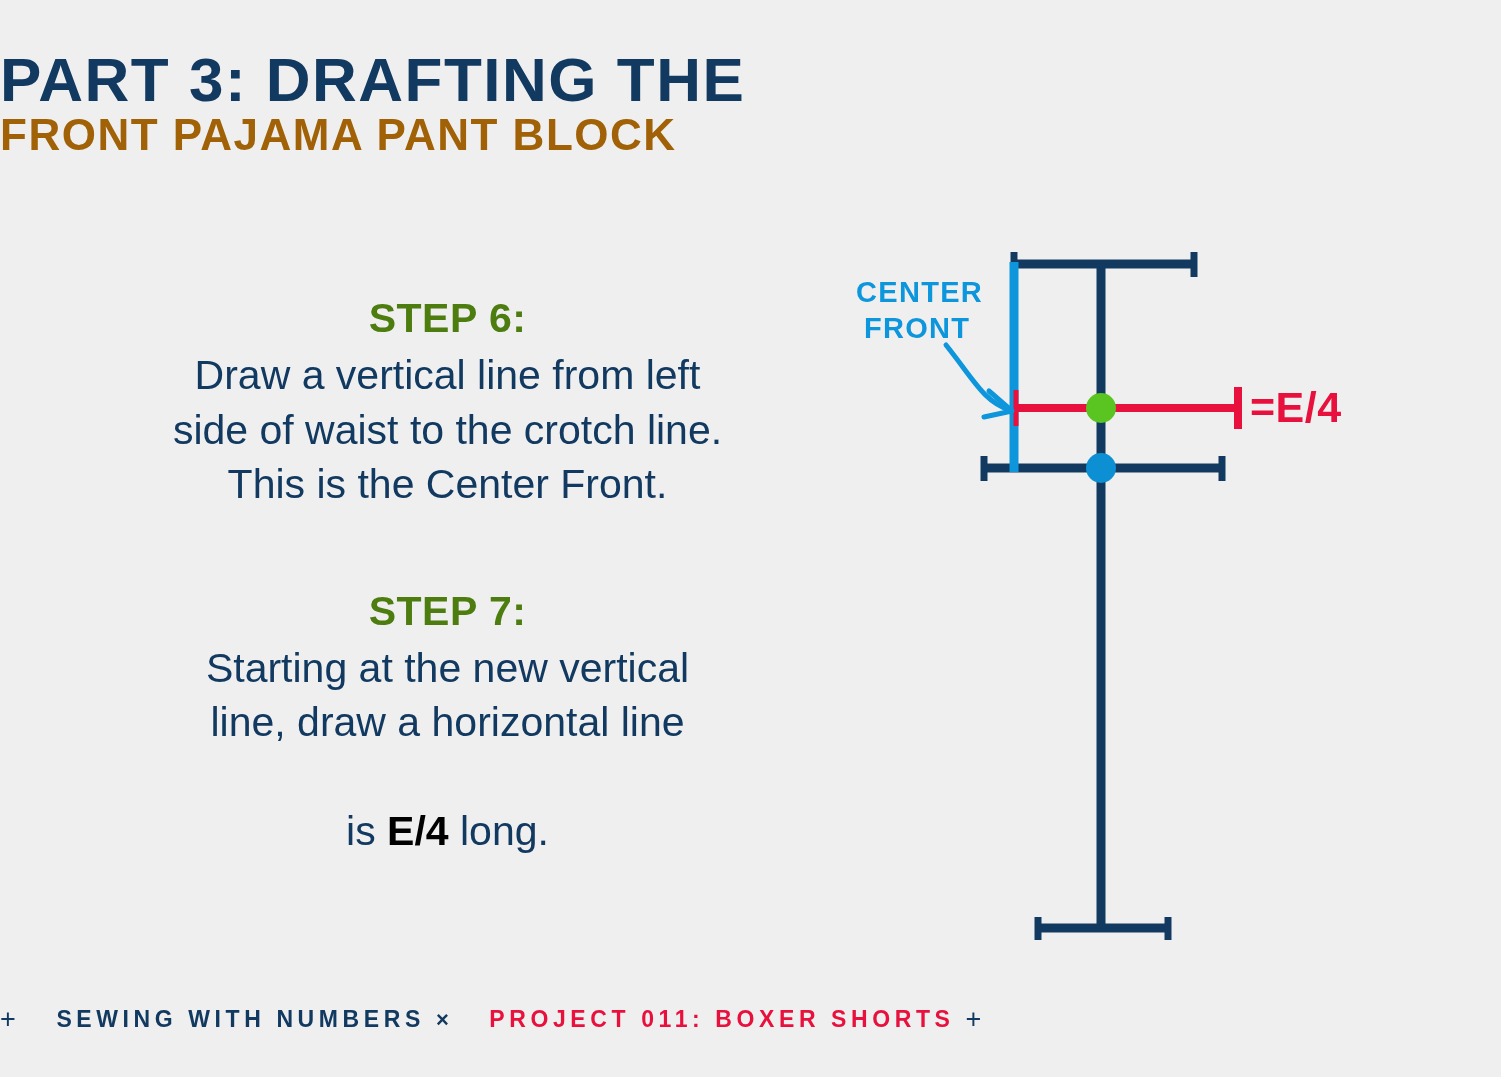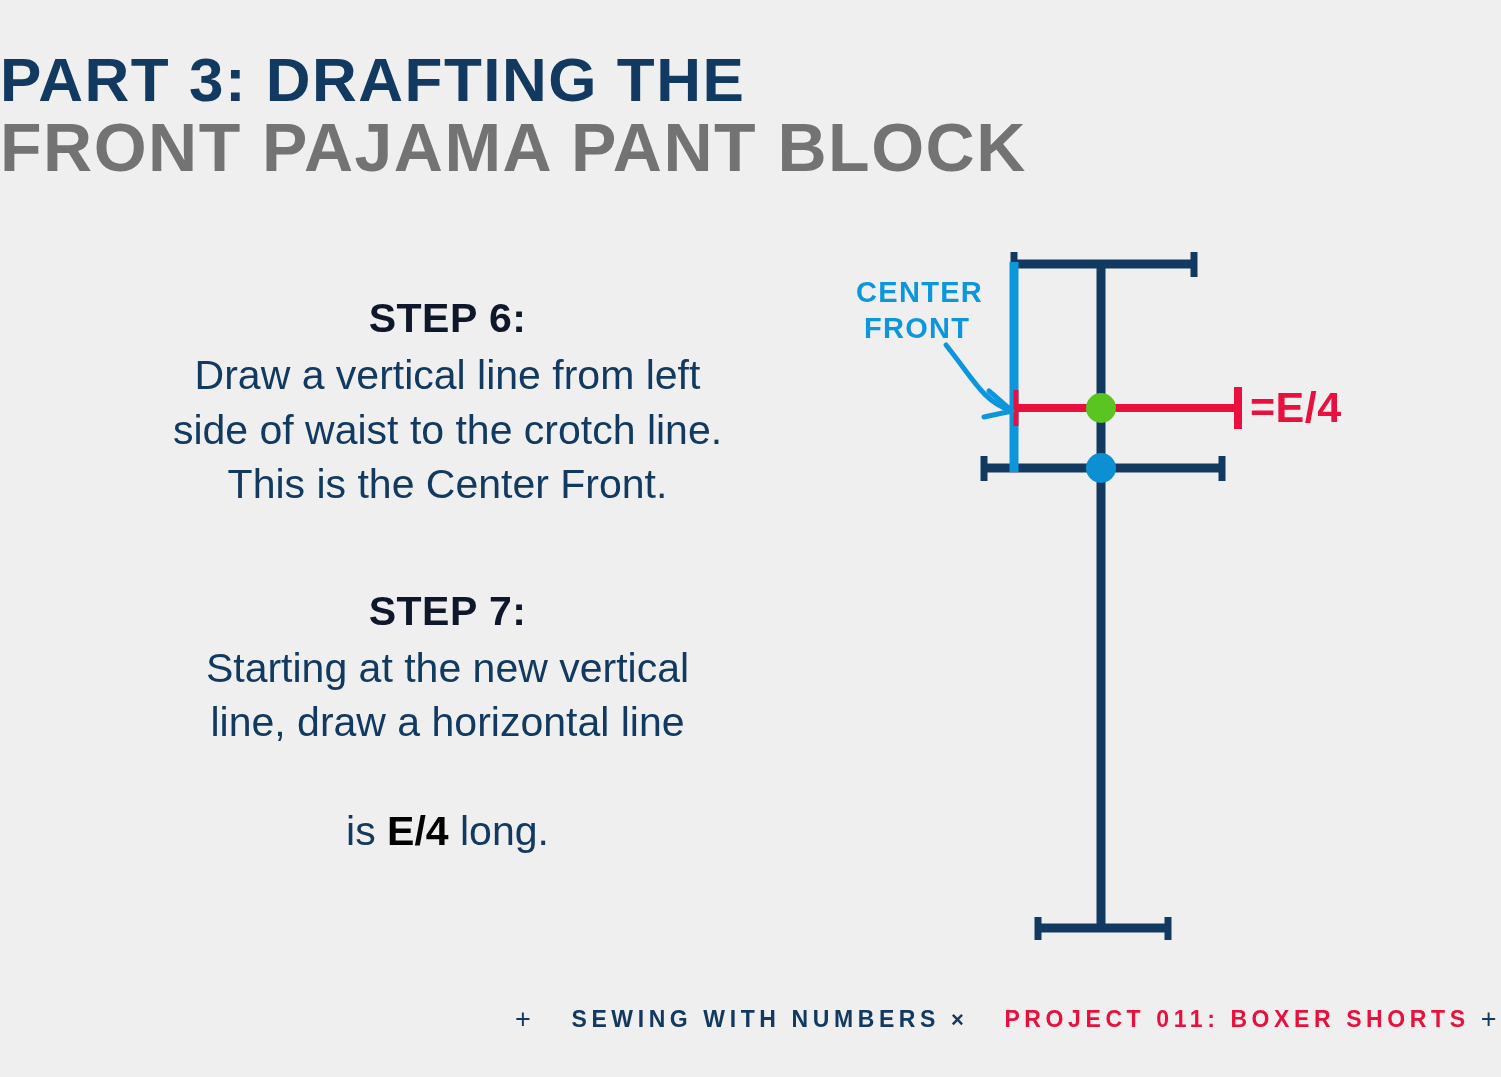--- a/index.html
+++ b/index.html
@@ -34,43 +34,43 @@
     display: block;
     font-size: 62px;
     font-weight: bold;
     letter-spacing: 1.5px;
     color: #123a61;
     text-transform: uppercase;
     font-family: "Liberation Sans", sans-serif;
   }
   .title-line2 {
     display: block;
-    font-size: 68px;
+    font-size: 44px;
     font-weight: bold;
     letter-spacing: 1.5px;
-    color: #737373;
+    color: #a16207;
     text-transform: uppercase;
     font-family: "Liberation Sans", sans-serif;
   }
 
   
   .steps {
     position: absolute;
     left: 45px;
     top: 295px;
     width: 805px;
     text-align: center;
     color: #123a61;
   }
   .step-head {
     font-size: 41px;
     font-weight: bold;
     letter-spacing: 0.5px;
     margin: 0 0 6px 0;
-    color: #0f172a;
+    color: #4d7c0f;
   }
   .step-body {
     font-size: 41px;
     font-weight: 400;
     line-height: 1.33;
     color: #123a61;
     margin: 0;
   }
   .step-block-2 {
     margin-top: 76px;
@@ -91,21 +91,21 @@
   .diagram svg {
     display: block;
   }
 
   
   .footer {
     position: absolute;
     left: 0;
     bottom: 42px;
     width: 1501px;
-    text-align: right;
+    text-align: left;
     font-size: 23px;
     font-weight: bold;
     letter-spacing: 4.6px;
   }
   .footer span { vertical-align: middle; }
   .f-plus { color: #123a61; font-size: 27px; font-weight: 400; }
   .f-navy { color: #123a61; }
   .f-x    { color: #123a61; font-size: 22px; }
   .f-red  { color: #e8103c; }
   .f-gap  { display: inline-block; width: 14px; }

